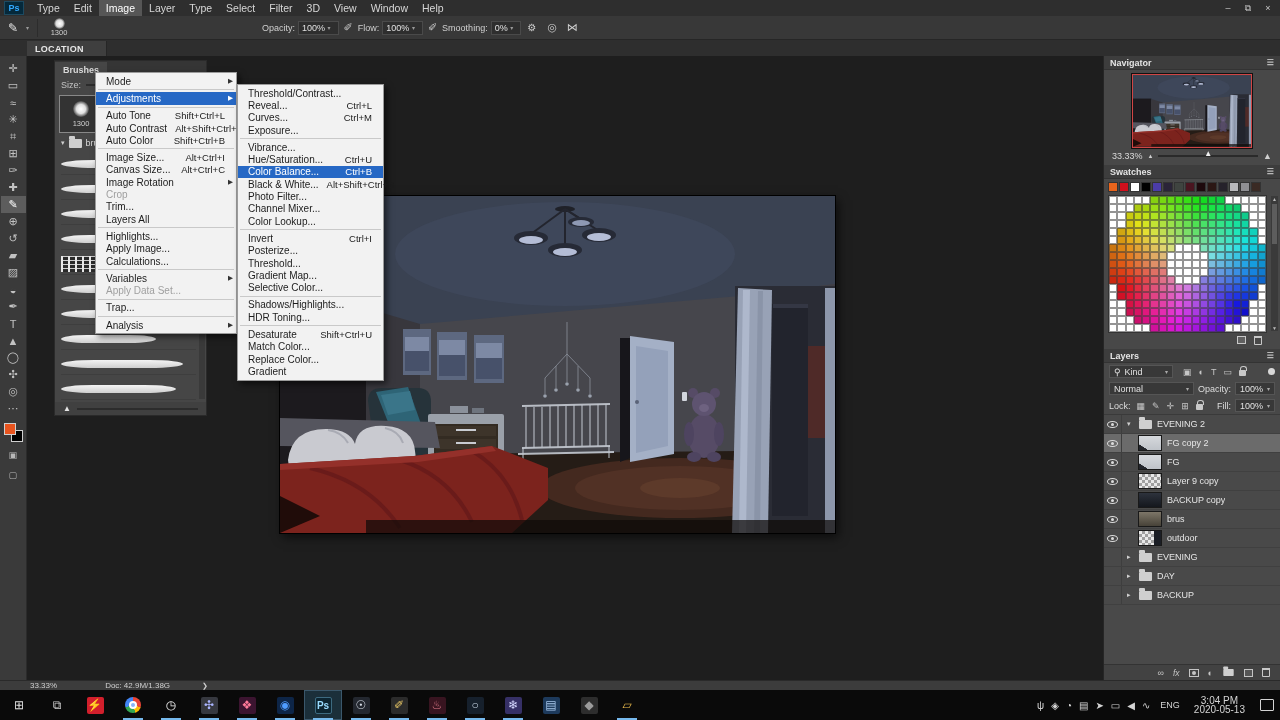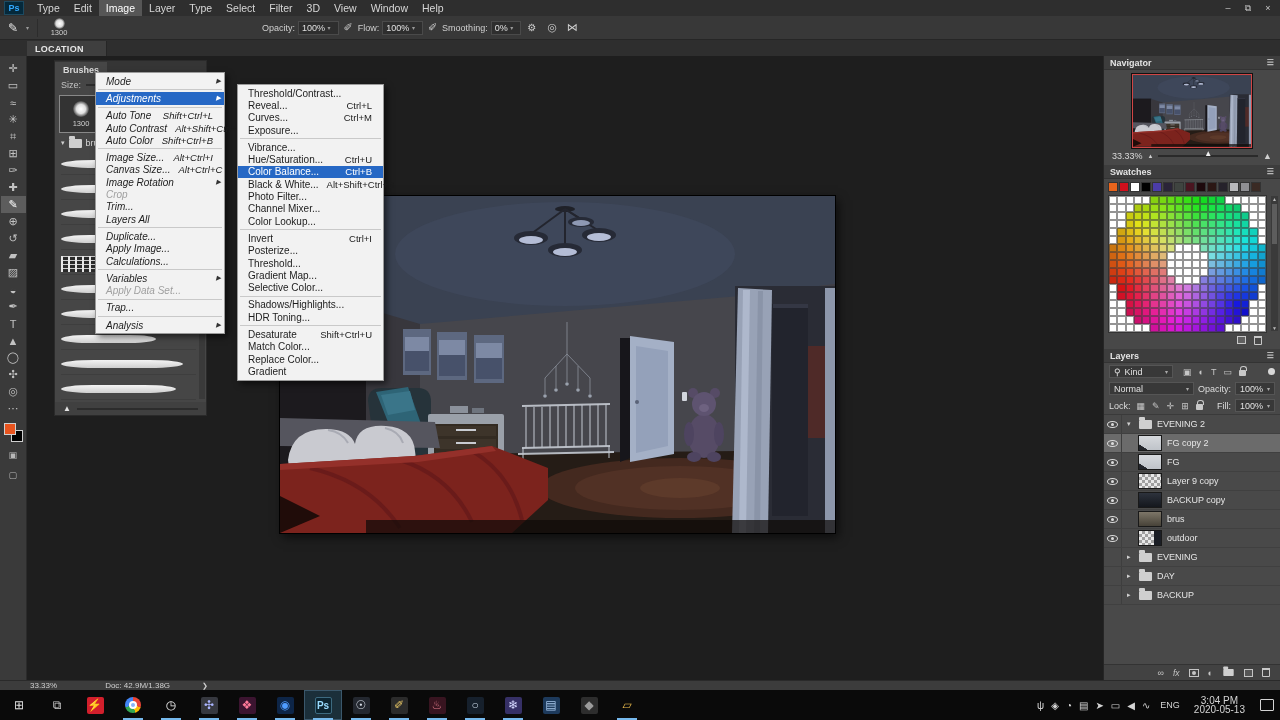--- a/index.html
+++ b/index.html
@@ -156,21 +156,21 @@
   .layers-footer { height:16px; background:#424242; border-top:1px solid #333; display:flex;
     align-items:center; justify-content:flex-end; gap:9px; padding:0 10px; color:#c4c4c4; flex:none; }
   .lf-ic { font-size:9px; } .lf-fx { font-style:italic; font-size:8.5px; }
   .maski { width:10px; height:8px; border:1px solid #c4c4c4; position:relative; }
   .maski::after { content:""; position:absolute; inset:1px 2px; border-radius:50%; background:#c4c4c4; }
   .newli { width:9px; height:8px; border:1px solid #c4c4c4; background:#555; }
 
   
   .menu { position:absolute; background:#f2f2f2; border:1px solid #9b9b9b;
     box-shadow:3px 3px 6px rgba(0,0,0,.55); font-size:10px; color:#1c1c1c; padding:2px 0; z-index:60; }
-  .image-menu { left:68px; top:16px; width:130px;font-style:italic; }
+  .image-menu { left:68px; top:16px; width:142px; }
   .adj-menu { left:210px; top:28px; width:147px; }
   .menu-item { display:flex; align-items:center; height:12.3px; padding:0 3px 0 10px; white-space:nowrap; }
   .mi-label { flex:1; }
   .mi-shortcut { font-size:9.5px; margin-left:8px; }
   .mi-arrow { width:8px; font-size:6.5px; text-align:right; color:#333; }
   .menu-item.highlight { background:#2668c5; color:#fff; }
   .menu-item.highlight .mi-arrow { color:#fff; }
   .menu-item.disabled { color:#9f9f9f; }
   .menu-sep { height:1px; background:#c9c9c9; margin:2px 2px; }
 
@@ -610,21 +610,21 @@
           <span class="mi-shortcut"></span>
           <span class="mi-arrow"></span>
         </div>
         <div class="menu-item">
           <span class="mi-label">Layers All</span>
           <span class="mi-shortcut"></span>
           <span class="mi-arrow"></span>
         </div>
         <div class="menu-sep"></div>
         <div class="menu-item">
-          <span class="mi-label">Duplicate...</span>
+          <span class="mi-label">Highlights...</span>
           <span class="mi-shortcut"></span>
           <span class="mi-arrow"></span>
         </div>
         <div class="menu-item">
           <span class="mi-label">Apply Image...</span>
           <span class="mi-shortcut"></span>
           <span class="mi-arrow"></span>
         </div>
         <div class="menu-item">
           <span class="mi-label">Calculations...</span>

